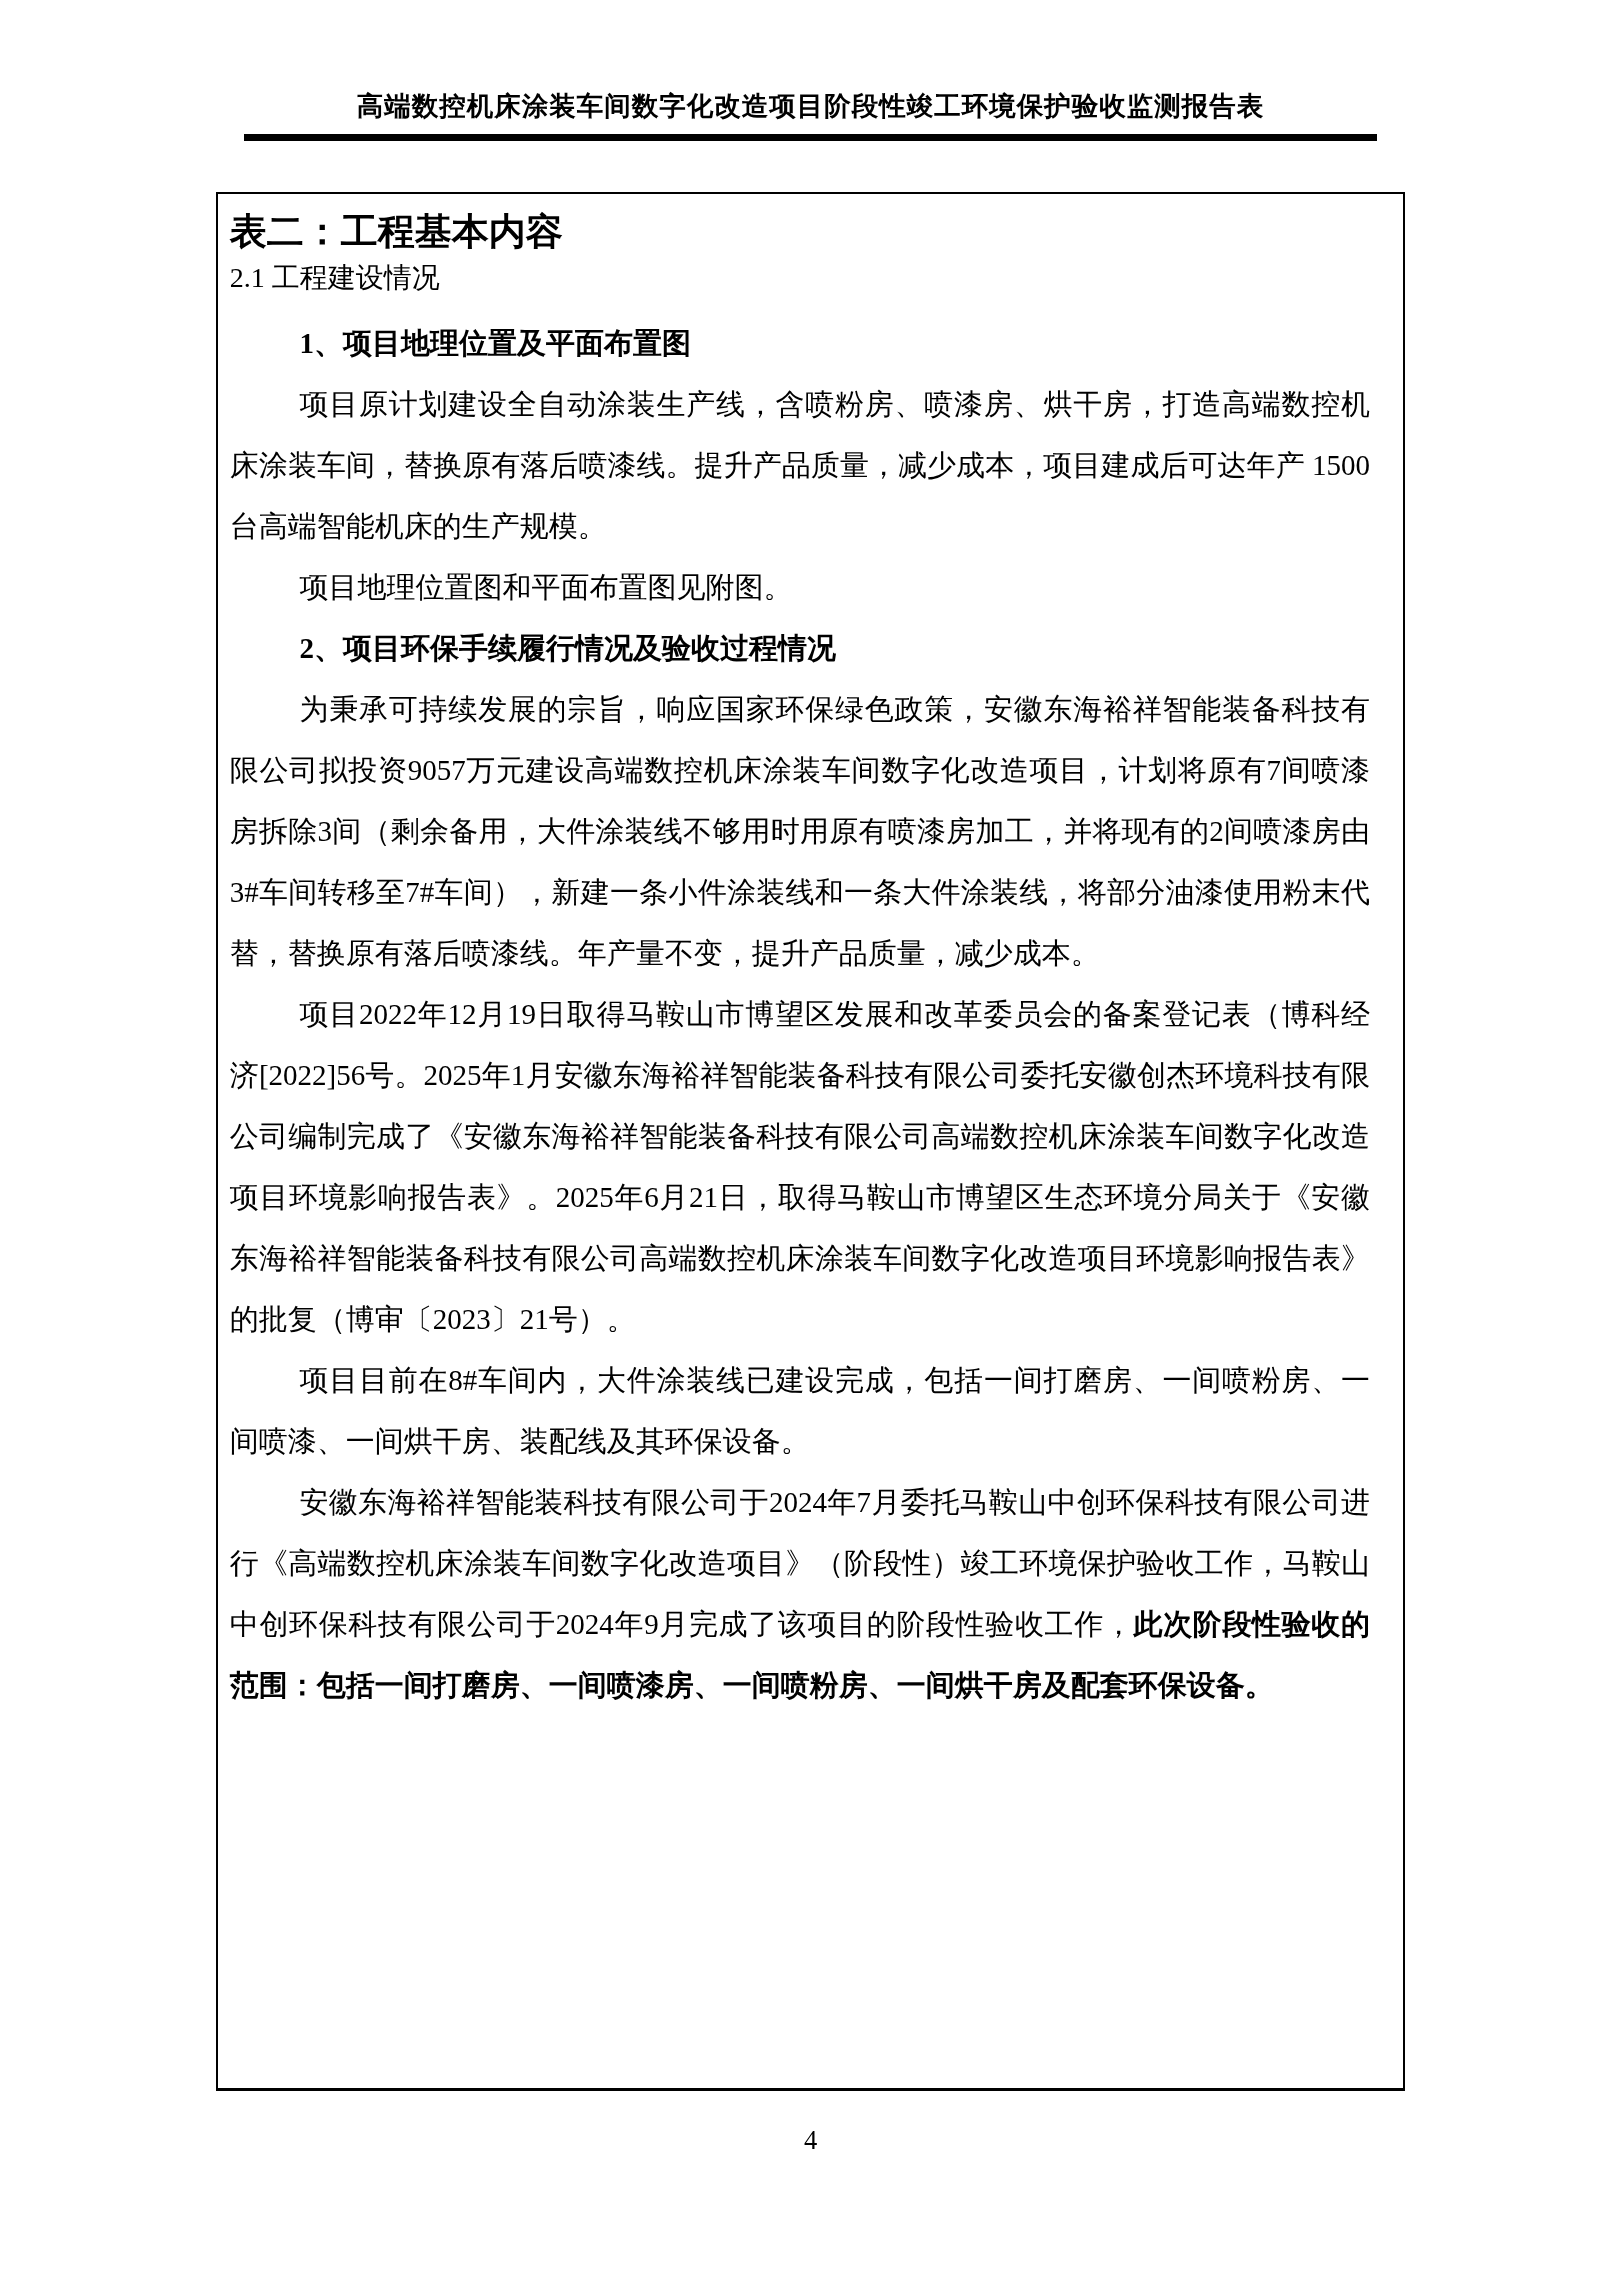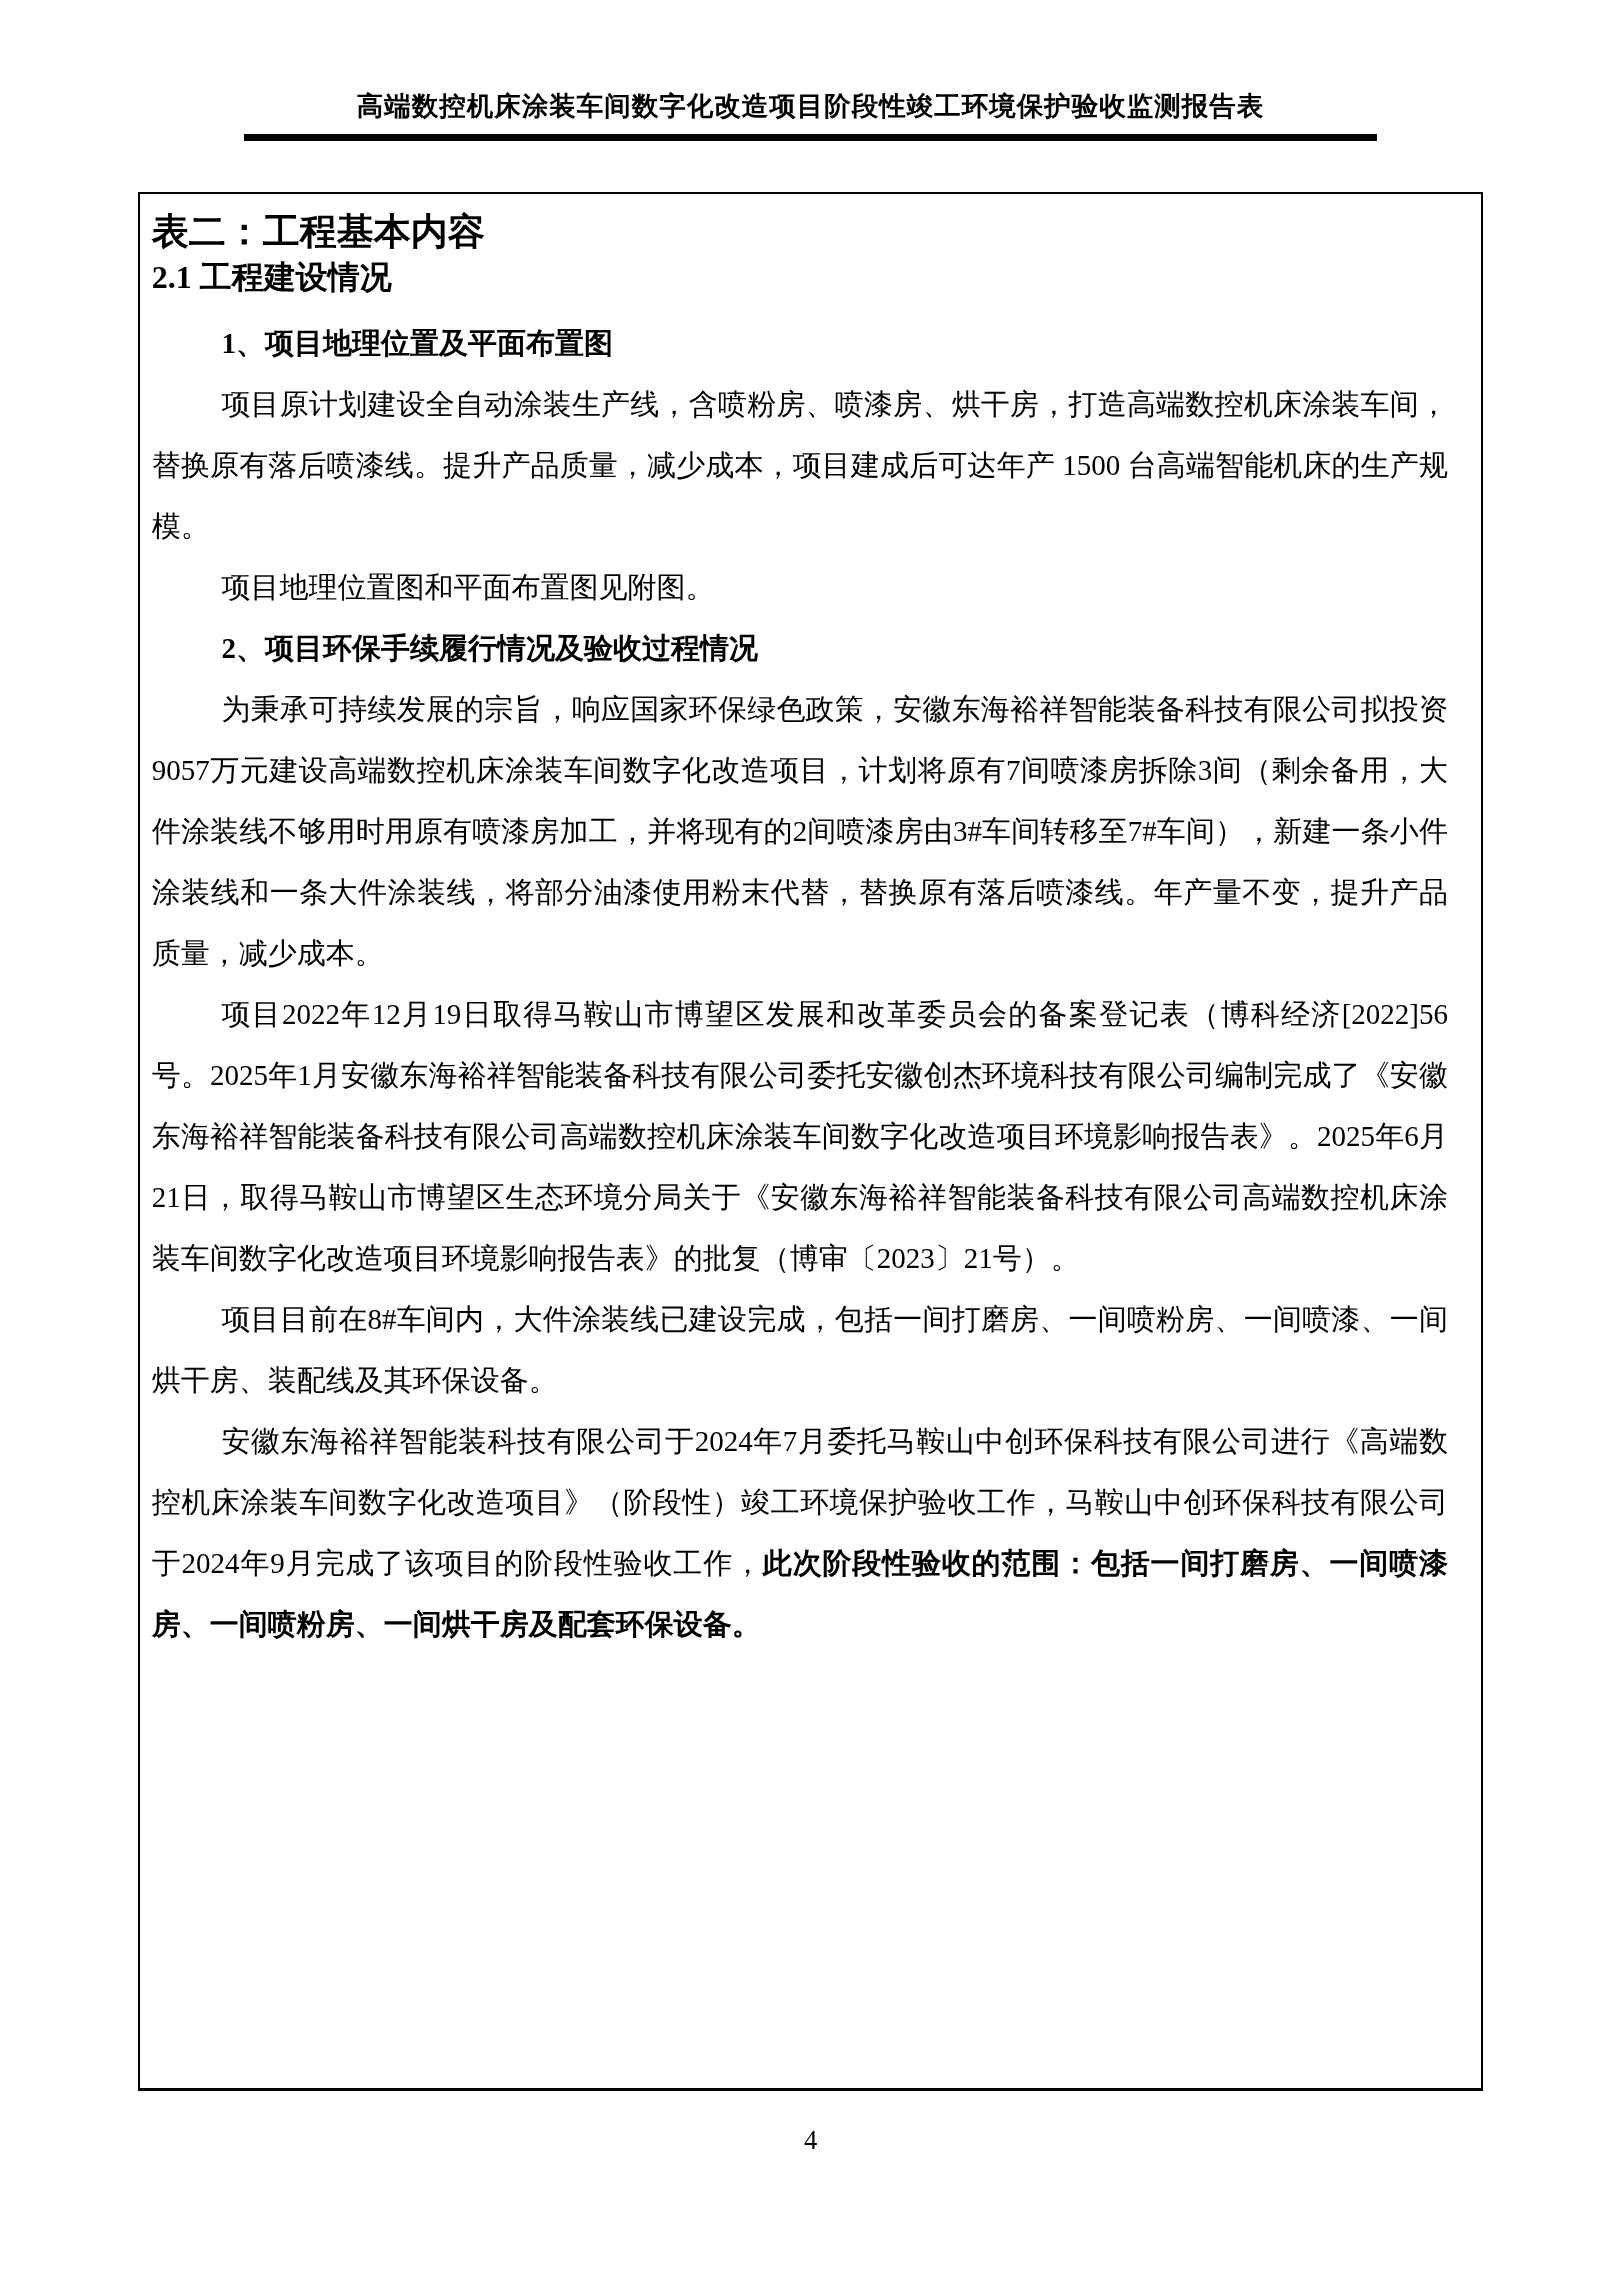--- a/index.html
+++ b/index.html
@@ -28,36 +28,36 @@
     letter-spacing: 1px;
   }
   .header-rule {
     width: 1133px;
     height: 6.9px;
     background: #000000;
     margin: 10.8px auto 0 auto;
   }
   .report-table {
     box-sizing: border-box;
-    width: 1345px;
+    width: 1189px;
     height: 1899px;
     margin: 51px auto 16px auto;
     border: 2.9px solid #000000;
     border-bottom-width: 3.9px;
     padding: 13.7px 33px 19.6px 11.8px;
     overflow: hidden;
   }
   .table-title {
     font-size: 37px;
     font-weight: bold;
     line-height: 49px;
   }
   .section-title {
-    font-size: 32px;
-    font-weight: bold;
+    font-size: 28px;
+    font-weight: normal;
     line-height: 43px;
     margin-bottom: 13.7px;
   }
   .table-body .block {
     font-size: 29px;
     line-height: 61px;
     text-align: justify;
     text-indent: 2.4em;
     margin: 0;
   }

